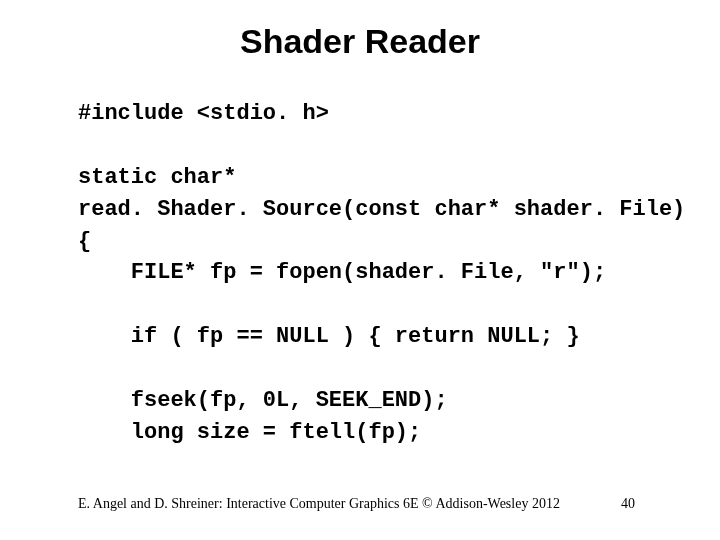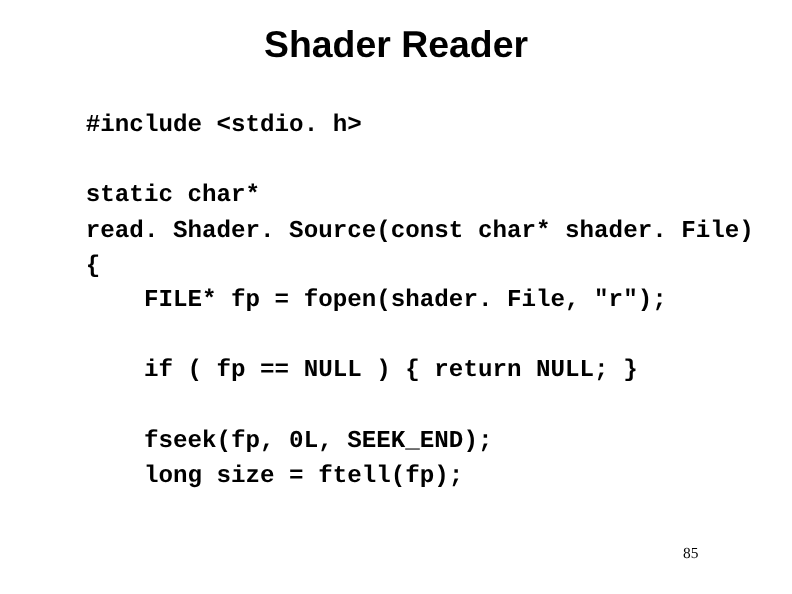--- a/index.html
+++ b/index.html
@@ -66,14 +66,15 @@
 
 static char*
 read. Shader. Source(const char* shader. File)
 {
     FILE* fp = fopen(shader. File, "r");
 
     if ( fp == NULL ) { return NULL; }
 
     fseek(fp, 0L, SEEK_END);
     long size = ftell(fp);</div>
-  <div class="footer-right">85</div>
+  <div class="footer-left">E. Angel and D. Shreiner: Interactive Computer Graphics 6E © Addison-Wesley 2012</div>
+  <div class="footer-right">40</div>
 </div>
 
 </body></html>

